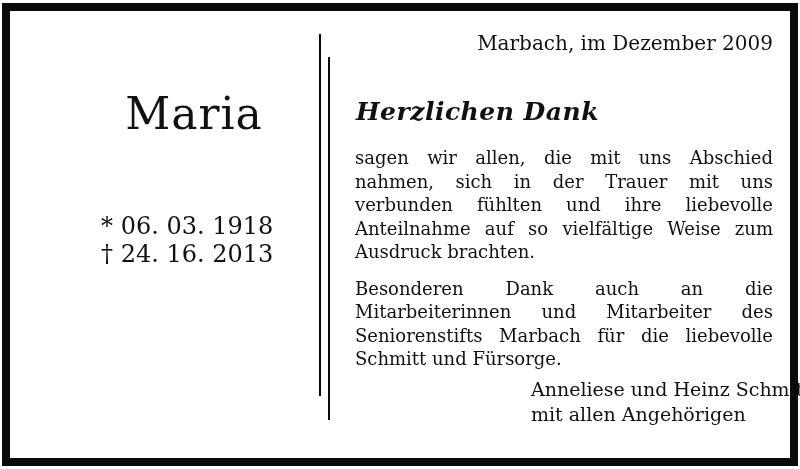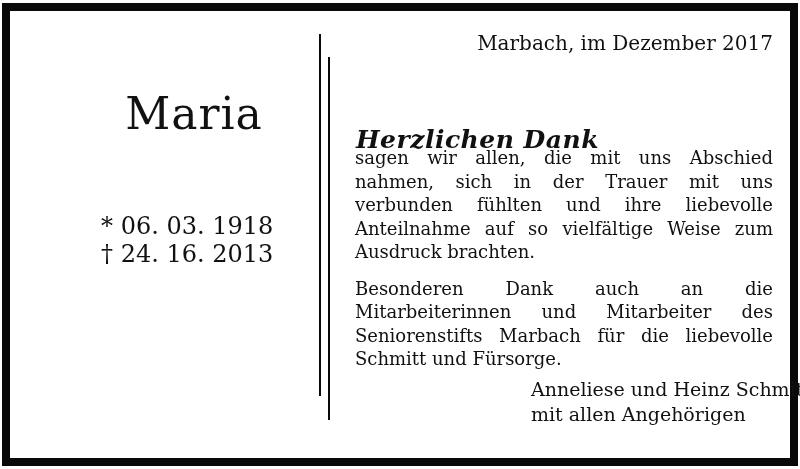--- a/index.html
+++ b/index.html
@@ -52,21 +52,20 @@
   }
   .heading {
     position: absolute;
     left: 356px; top: 97px;
     font-size: 25px;
     line-height: 30px;
     font-weight: bold;
     font-style: italic;
     letter-spacing: 0.5px;
     white-space: nowrap;
-    margin-top: 28px;
   }
   .body-block {
     position: absolute;
     left: 355px; top: 140px;
     width: 418px;
     font-size: 18px;
     line-height: 23.5px;
     text-align: justify;
     hyphens: none;
   }
@@ -91,21 +90,21 @@
   </div>
 
   <div class="dates-block">
     <div>* 06. 03. 1918</div>
     <div>† 24. 16. 2013</div>
   </div>
 
   <div class="vline vline1"></div>
   <div class="vline vline2"></div>
 
-  <div class="dateline">Marbach, im Dezember 2017</div>
+  <div class="dateline">Marbach, im Dezember 2009</div>
 
   <div class="heading">Herzlichen Dank</div>
 
   <div class="body-block">
     <p>sagen wir allen, die mit uns Abschied nahmen, sich in der Trauer mit uns verbunden fühlten und ihre liebevolle Anteilnahme auf so vielfältige Weise zum Ausdruck brachten.</p>
     <p>Besonderen Dank auch an die Mitarbeiterinnen und Mitarbeiter des Seniorenstifts Marbach für die liebevolle Schmitt und Fürsorge.</p>
   </div>
 
   <div class="signature-block">
     <div>Anneliese und Heinz Schmitt</div>

